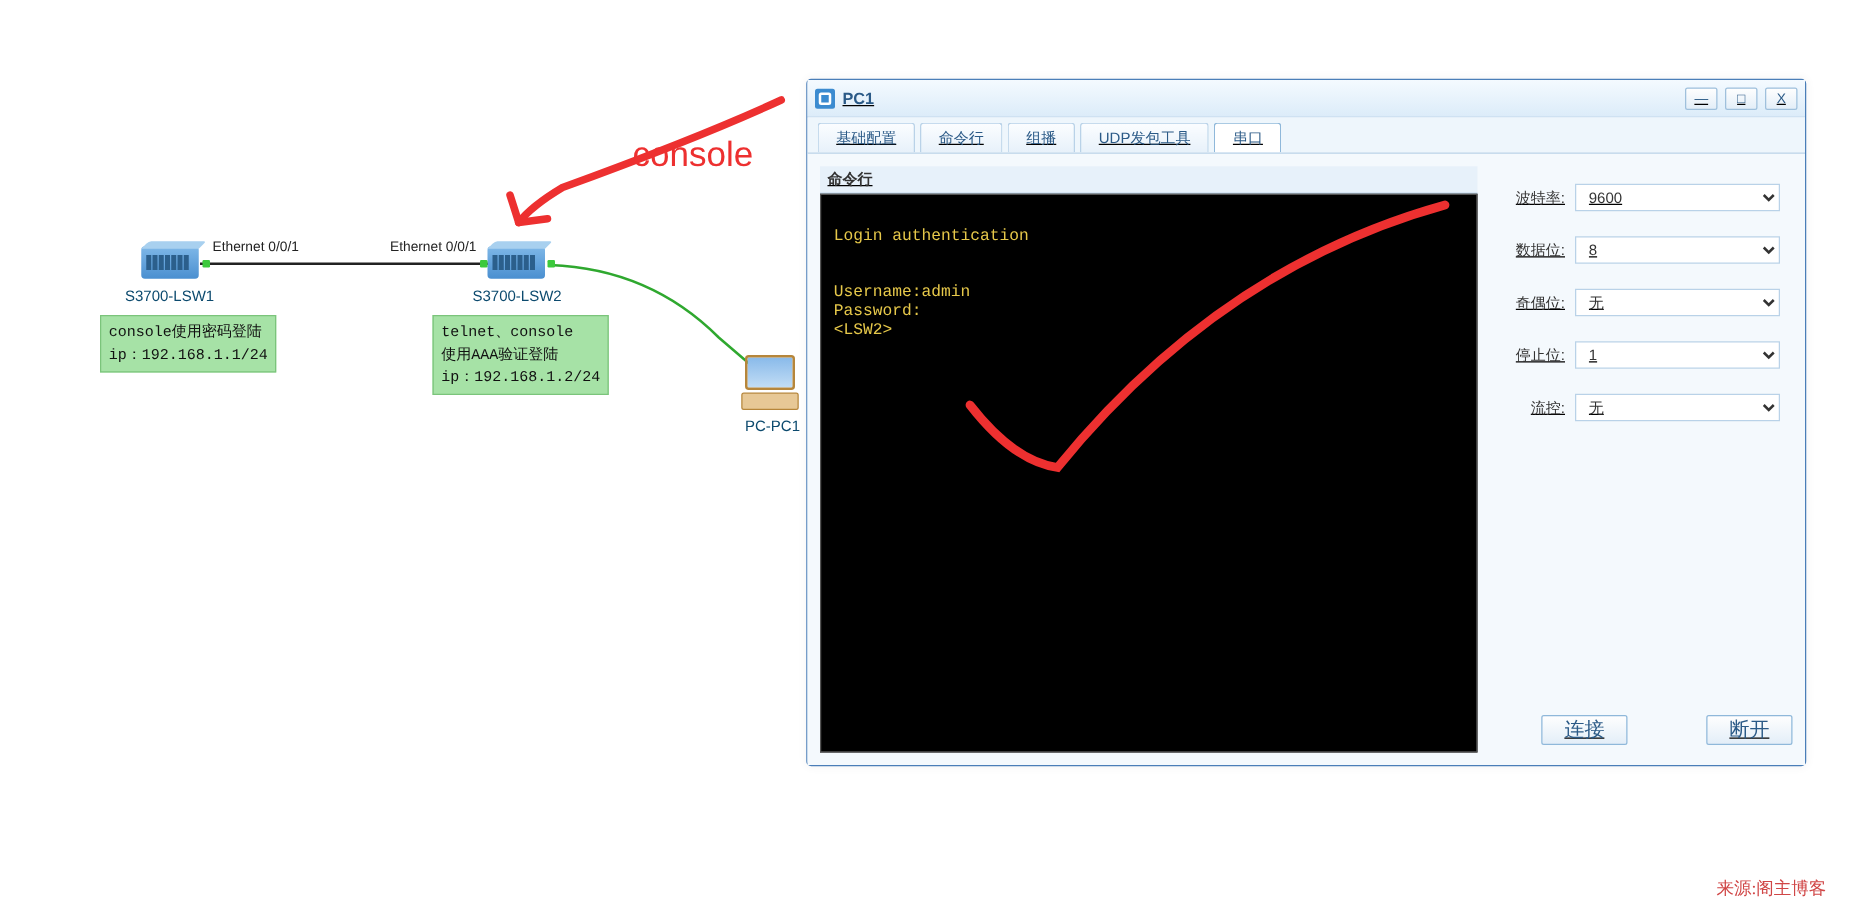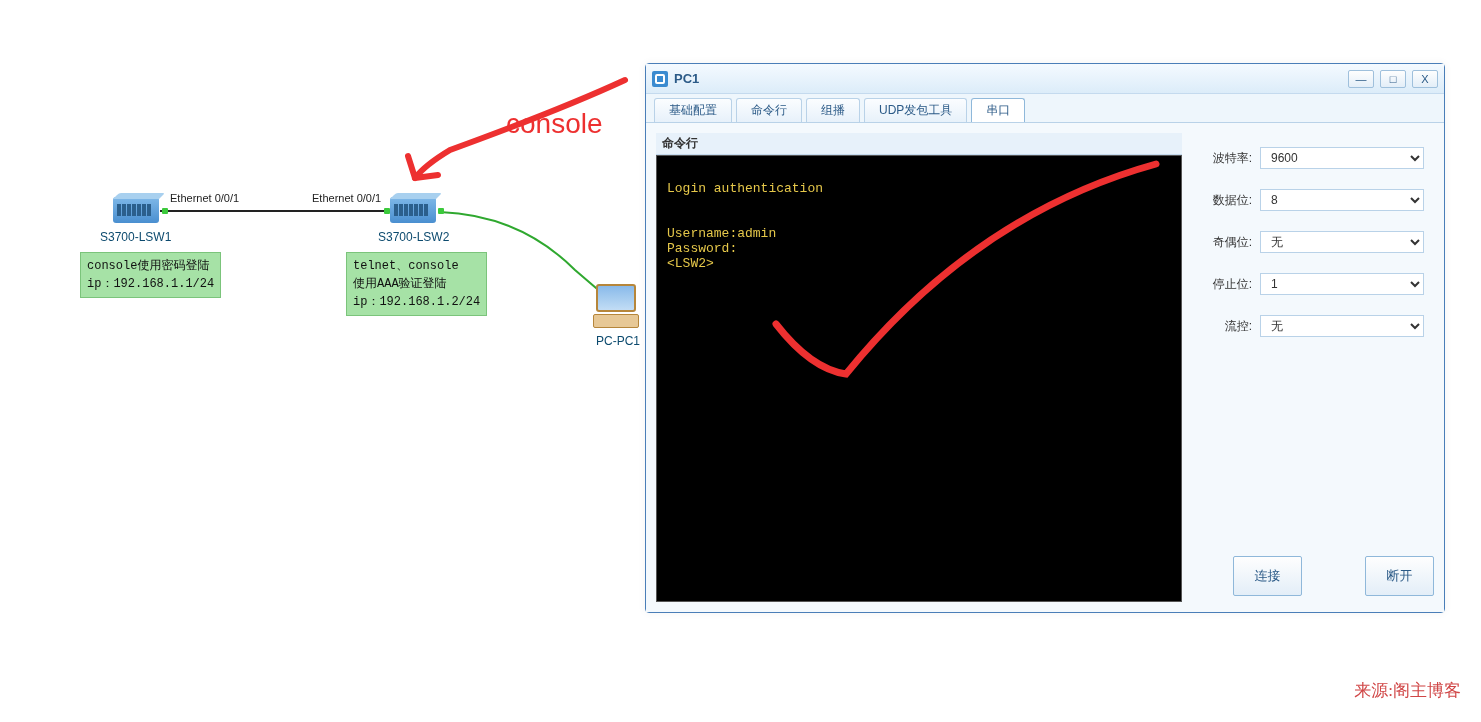--- a/index.html
+++ b/index.html
@@ -104,21 +104,21 @@
   .arrow-svg { position: absolute; pointer-events: none;}
   
   .window {
     position: absolute;
     left: 645px; top: 63px;
     width: 800px; height: 550px;
     border: 1px solid #4a7eb8;
     border-radius: 4px;
     background: linear-gradient(#f9fcff,#eef6fc);
     box-shadow: 0 0 8px rgba(0,0,0,.05);
-    display: flex; flex-direction: column;
+    display: flex; flex-direction: column; text-decoration: underline;
   }
   .titlebar {
     height: 30px;
     background: linear-gradient(#f4faff,#dcecf9);
     border-bottom: 1px solid #c4daee;
     display: flex; align-items: center;
     padding: 0 6px;
   }
   .titlebar .win-icon {
     width: 16px; height: 16px; margin-right: 6px;
@@ -217,31 +217,31 @@
     background: #fff;
     font-size: 12px;
     padding: 0 6px;
     color: #333;
   }
   .button-row {
     display: flex; gap: 24px; justify-content: center;
     padding: 8px 0 6px;
   }
   .action-btn {
-    width: 72px; height: 40px;
+    width: 72px; height: 24px;
     background: linear-gradient(#fefefe,#e3eef8);
     border: 1px solid #8fb8da;
     border-radius: 2px;
-    font-size: 13px; color: #2b5a87;
+    font-size: 16px; color: #2b5a87;
     display: flex; align-items:center; justify-content:center;margin-left:39px;
   }
   .source-text {
     position: absolute;
-    right: 20px; bottom: 20px;
-    font-size: 17px;
+    right: 20px; bottom: 2px;
+    font-size: 14px;
     color: #d04646;
     font-family: "SimSun","宋体",serif;
   }
   .check-overlay { position: absolute; left: 0; top: 0; pointer-events: none; }
   .green-link { position: absolute; pointer-events: none; }
 </style>
 </head>
 <body>
 
 <div class="topology">

